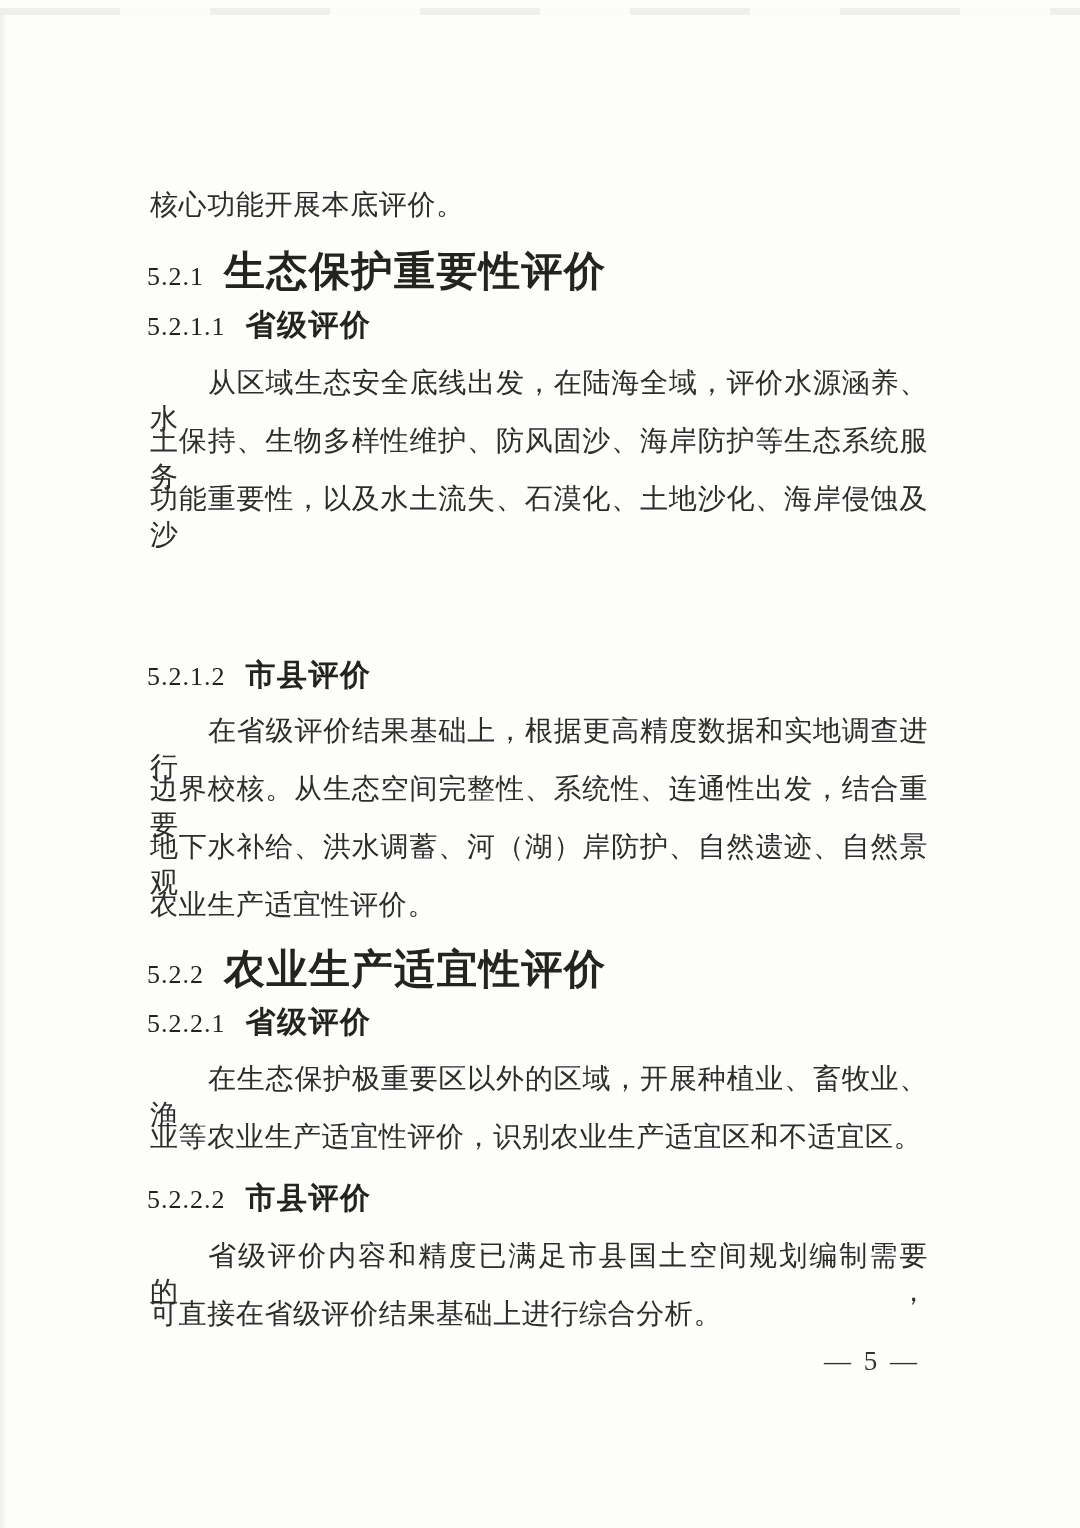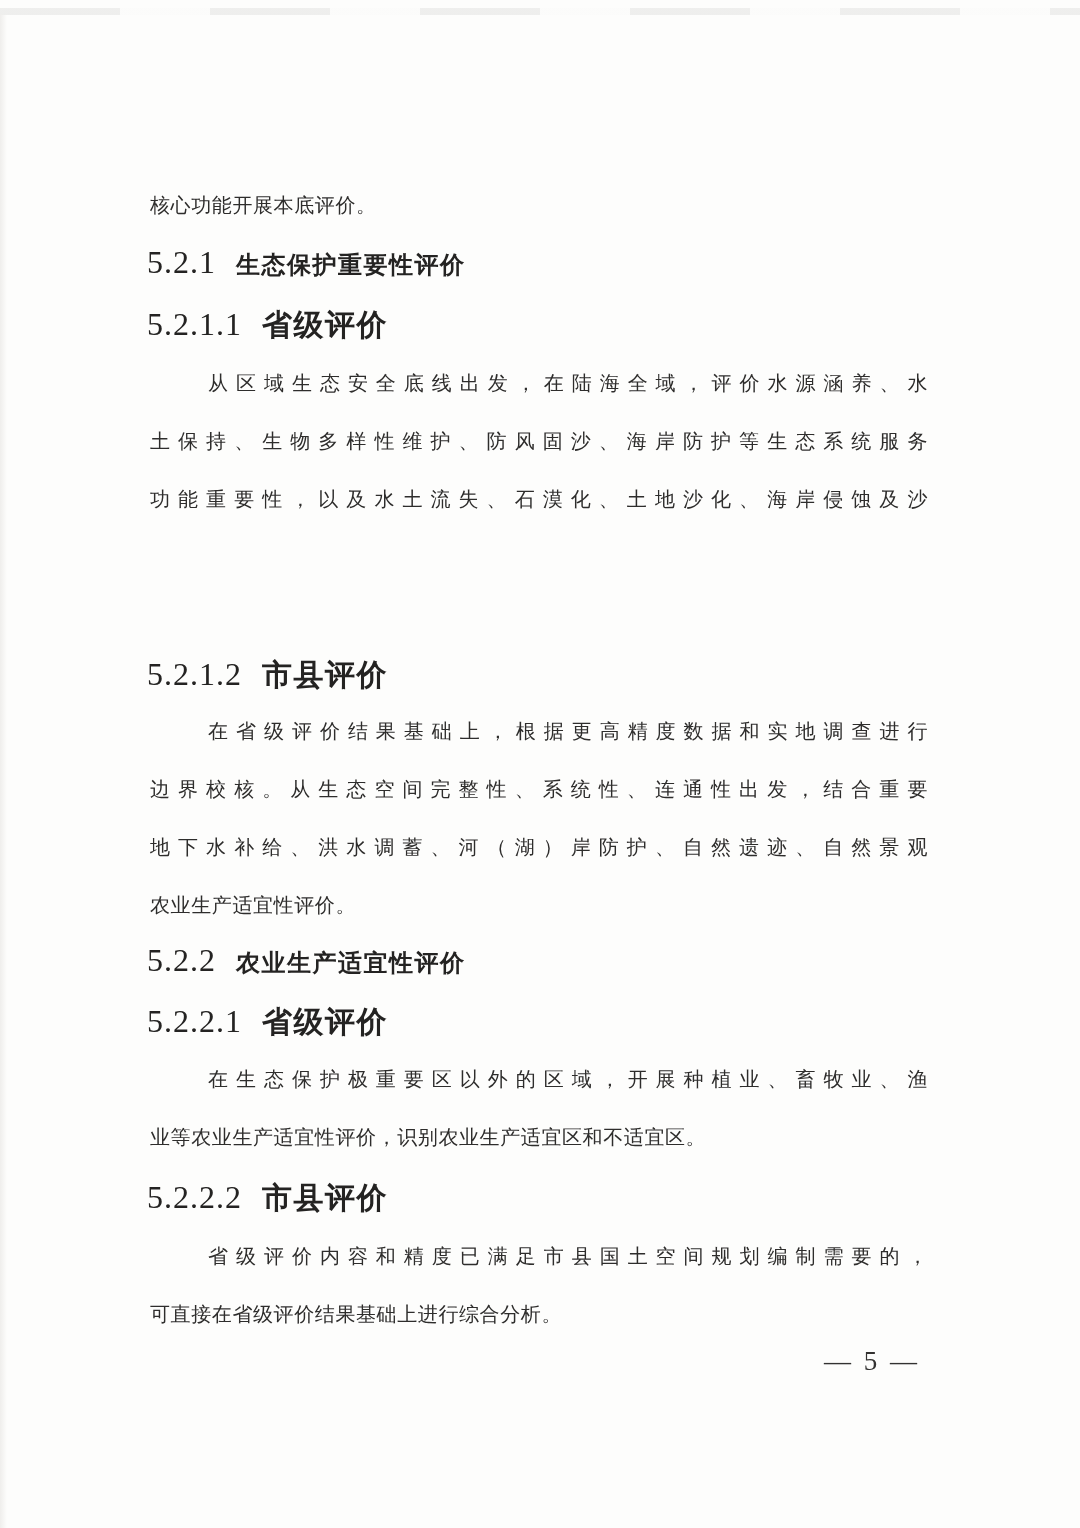--- a/index.html
+++ b/index.html
@@ -30,21 +30,21 @@
   .scan-left {
     position: absolute;
     top: 14px; left: 0;
     width: 7px; height: 1514px;
     background: linear-gradient(90deg, #efeeec, rgba(253,253,252,0));
   }
   .line {
     position: absolute;
     left: 150px;
     width: 778px;
-    font-size: 20px;
+    font-size: 28px;
     line-height: 36px;
     letter-spacing: 0.6px;
     color: #2e2d2c;
     white-space: nowrap;
   }
   .j {
     white-space: normal;
     text-align: justify;
     text-align-last: justify;
   }
@@ -52,31 +52,31 @@
   .heading {
     position: absolute;
     left: 147px;
     width: 781px;
     color: #242322;
     white-space: nowrap;
   }
   .hnum {
     font-family: "Liberation Serif", "DejaVu Serif", serif;
     font-weight: 400;
-    font-size: 32px;
+    font-size: 26px;
     letter-spacing: 1px;
     margin-right: 20px;
   }
   .htitle {
     font-family: "Liberation Sans", "DejaVu Sans", sans-serif;
     font-weight: 700;
     font-size: 30px;
     letter-spacing: 1.5px;
   }
-  .h3 .htitle { font-size: 24px; }
+  .h3 .htitle { font-size: 41px; }
   .pagenum {
     position: absolute;
     top: 1346px;
     right: 160px;
     font-size: 27px;
     color: #333231;
     letter-spacing: 3px;
     font-family: "Liberation Serif", "DejaVu Serif", serif;
   }
 </style>

